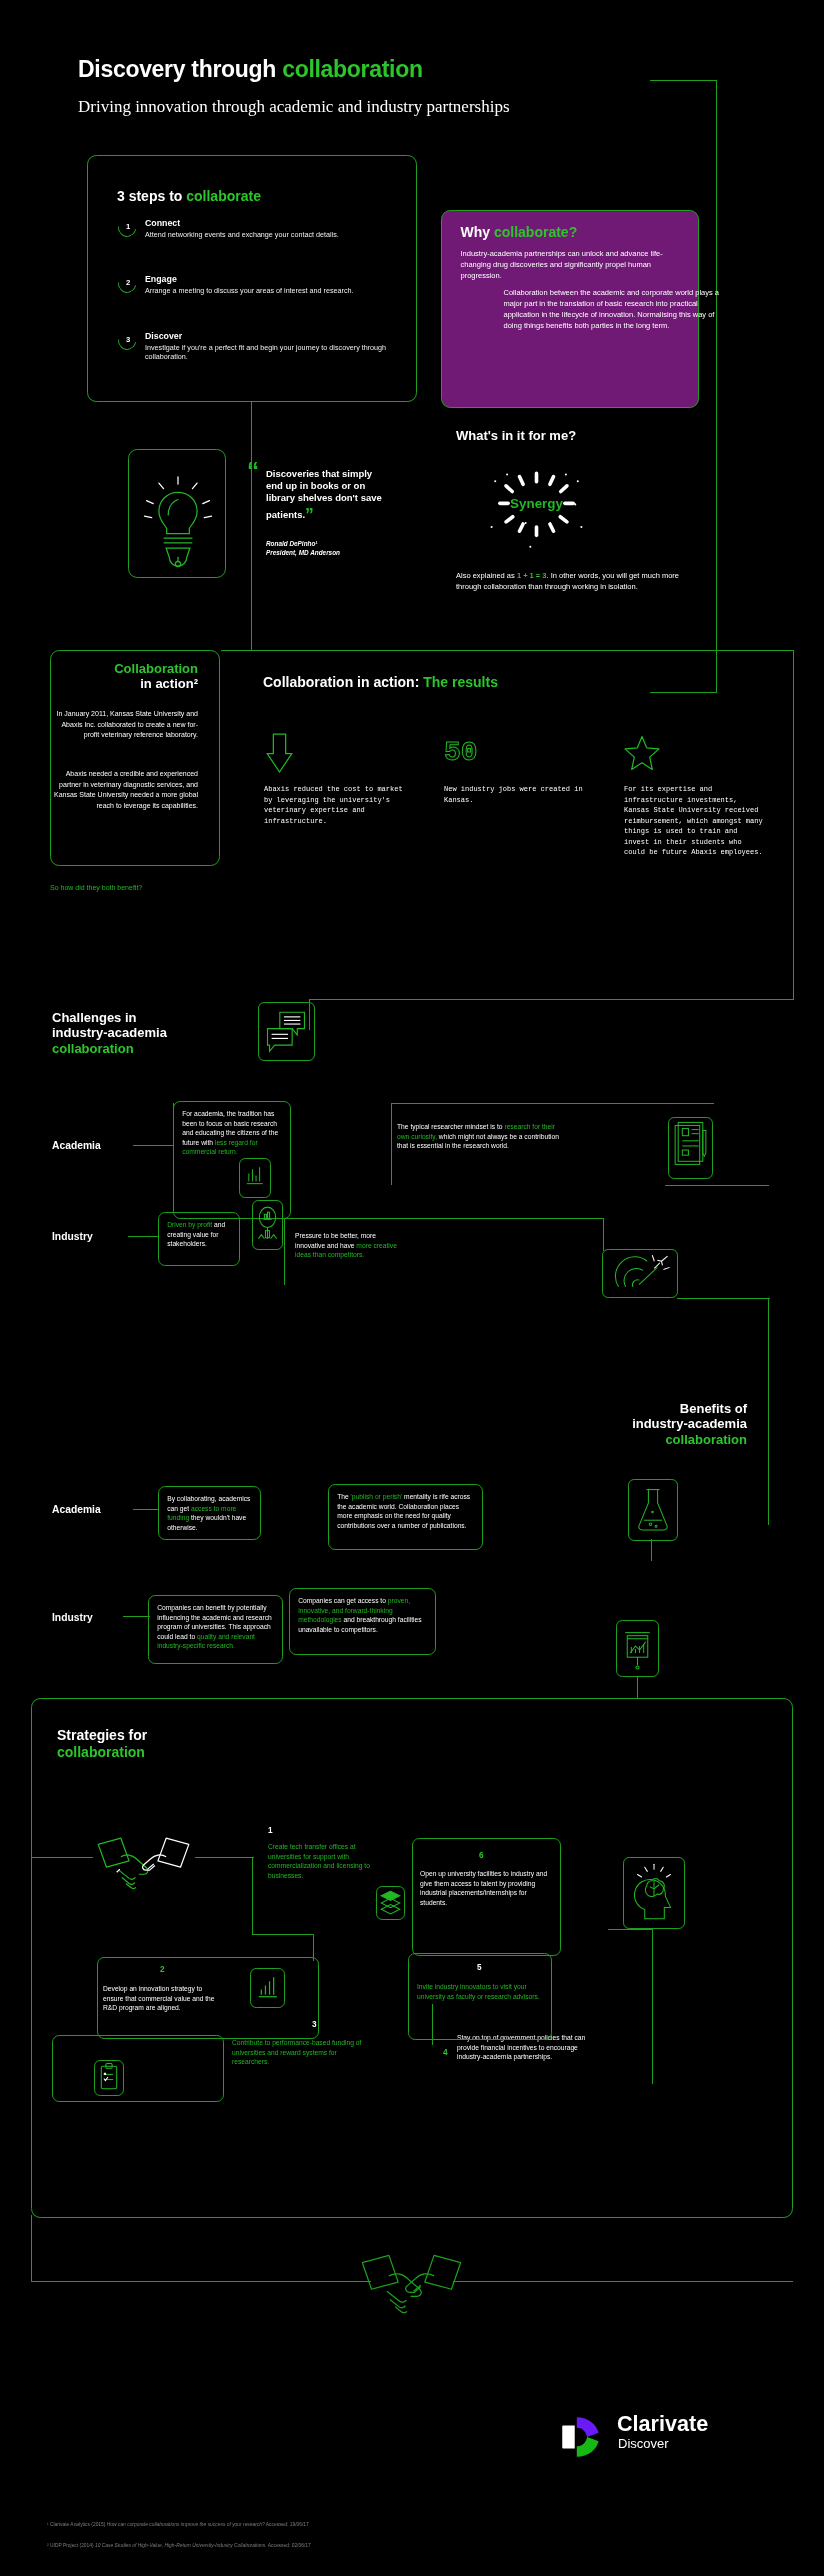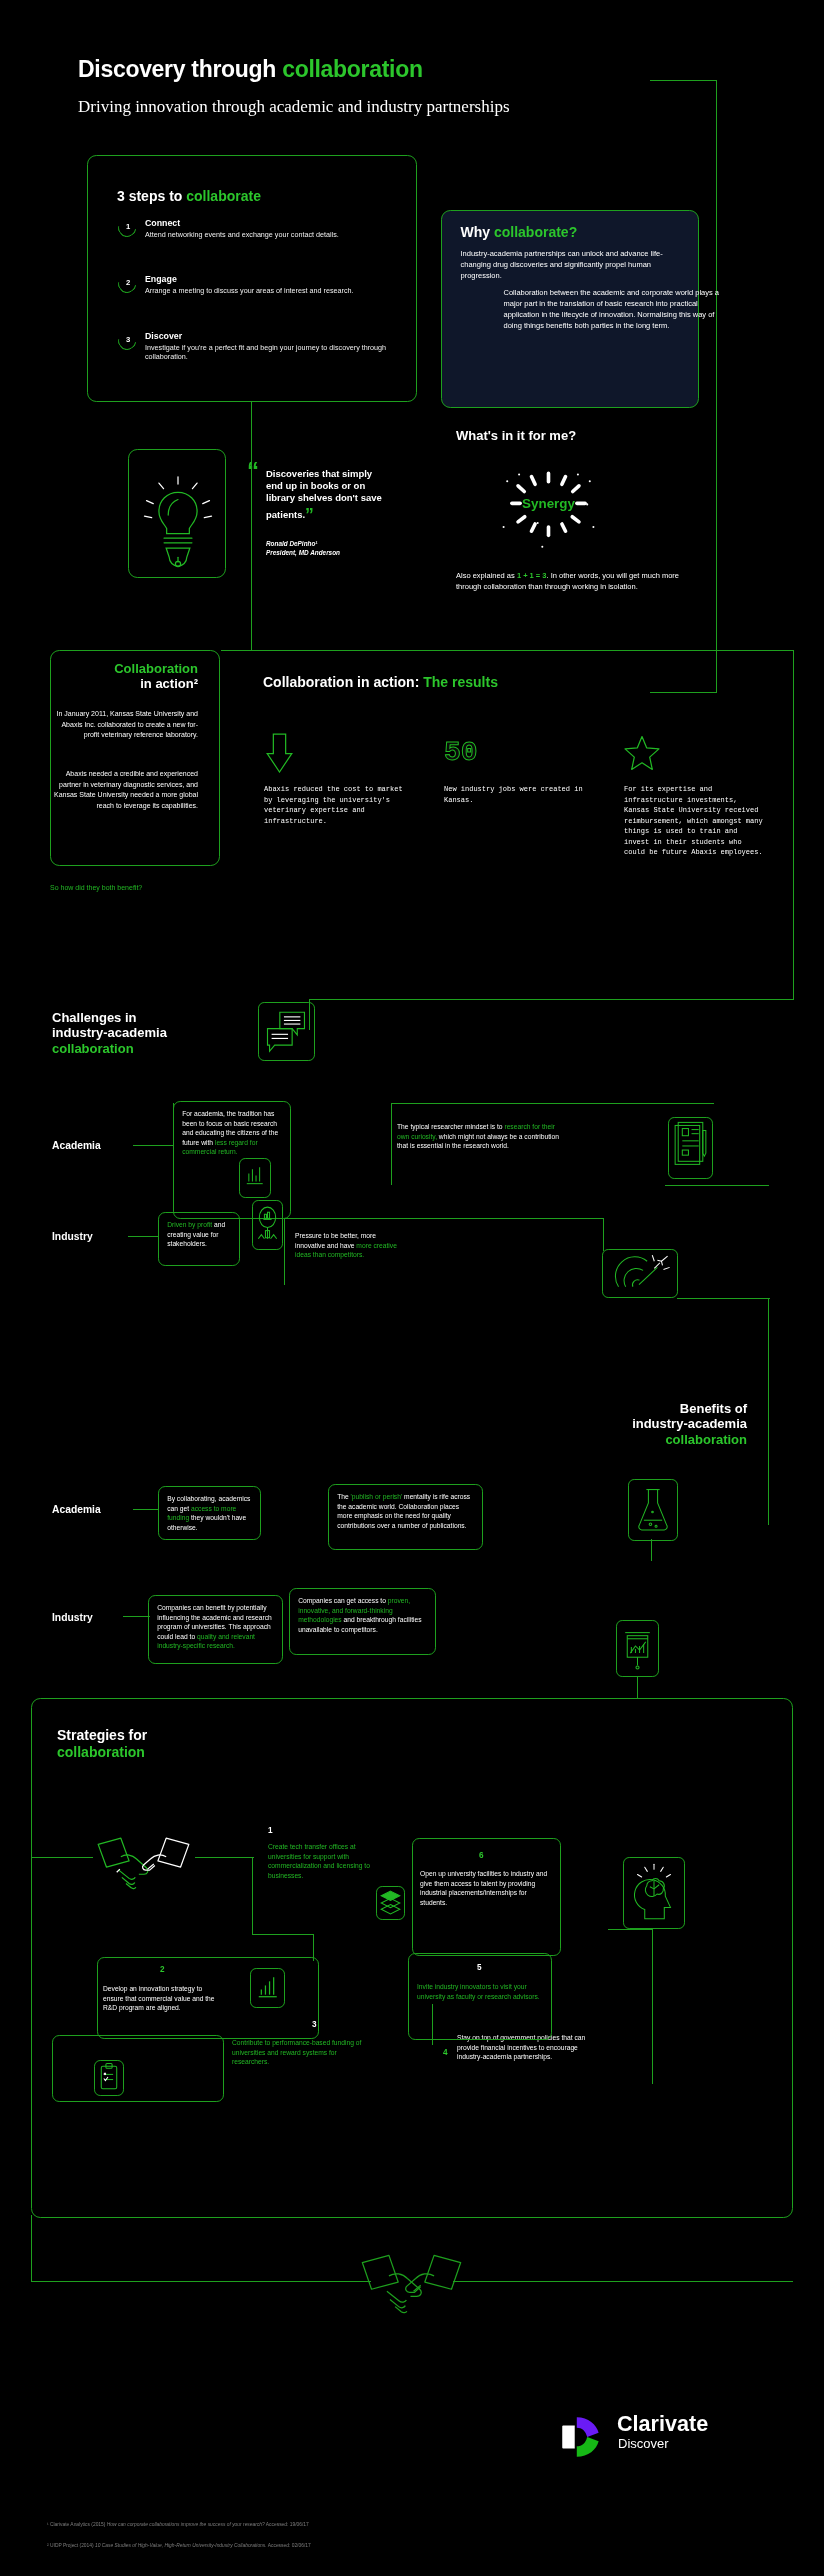--- a/index.html
+++ b/index.html
@@ -43,21 +43,21 @@
 
   
   #box-bulb { left:128px; top:449px; width:98px; height:129px; }
   #quote-mark-open { position:absolute; left:247px; top:459px; font-size:24px; font-weight:bold; color:#22b824; line-height:1;}
   #quote-text { position:absolute; left:266px; top:468px; width:118px; font-size:9.5px; font-weight:bold; line-height:1.28;}
   #quote-mark-close { display:inline; font-size:17.5px; color:#22b824; font-weight:bold; vertical-align:-3.1px; }
   #quote-author { position:absolute; left:266px; top:540px; width:134px; font-size:6.4px; font-style:italic; font-weight:bold; line-height:1.35;}
 
   
   #wiifm-title { position:absolute; left:456px; top:428px; font-size:13px; font-weight:bold; white-space:nowrap;}
-  #synergy-wrap { position:absolute; left:484px; top:464px; width:129px; height:88px;}
+  #synergy-wrap { position:absolute; left:472px; top:464px; width:129px; height:88px;}
   #synergy-word { position:absolute; left:26px; top:32px; width:77px; text-align:center; font-size:13.4px; font-weight:bold; color:#22b824;}
   #wiifm-p { position:absolute; left:456px; top:571px; width:227px; font-size:7.5px; line-height:1.45;}
 
   
   #box-cia { left:50px; top:650px; width:170px; height:216px; }
   #cia-title { position:absolute; left:0; top:11.3px; width:147px; text-align:right; font-size:13px; font-weight:bold; line-height:1.12;}
   #cia-p1 { position:absolute; left:0; top:58px; width:147px; text-align:right; font-size:7px; line-height:1.5;}
   #cia-p2 { position:absolute; left:0; top:118px; width:147px; text-align:right; font-size:7px; line-height:1.5;}
   #cia-q { position:absolute; left:50px; top:884px; width:170px; font-size:7px; color:#22b824;}
 
@@ -135,21 +135,21 @@
     <div class="step-num">
         <span>3</span>
       </div>
     <div class="step-body">
       <div class="step-h">Discover</div>
       <div class="step-p">Investigate if you're a perfect fit and begin your journey to discovery through collaboration.</div>
     </div>
   </div>
 </div>
 
-<div class="abs brd" id="box-why" style="background:#0f172a;">
+<div class="abs brd" id="box-why" style="background:#701a75;">
   <div id="why-title">
     <span>Why </span><span class="gb">collaborate?</span>
   </div>
   <div id="why-p1">Industry-academia partnerships can unlock and advance life-changing drug discoveries and significantly propel human progression.</div>
   <div id="why-p2">Collaboration between the academic and corporate world plays a major part in the translation of basic research into practical application in the lifecycle of innovation. Normalising this way of doing things benefits both parties in the long term.</div>
 </div>
 
 <div class="abs brd" id="box-bulb">
   <svg width="98" height="129" viewBox="0 0 190 250">
     <g fill="none" stroke="#22b824" stroke-width="2.4" stroke-linecap="round">

